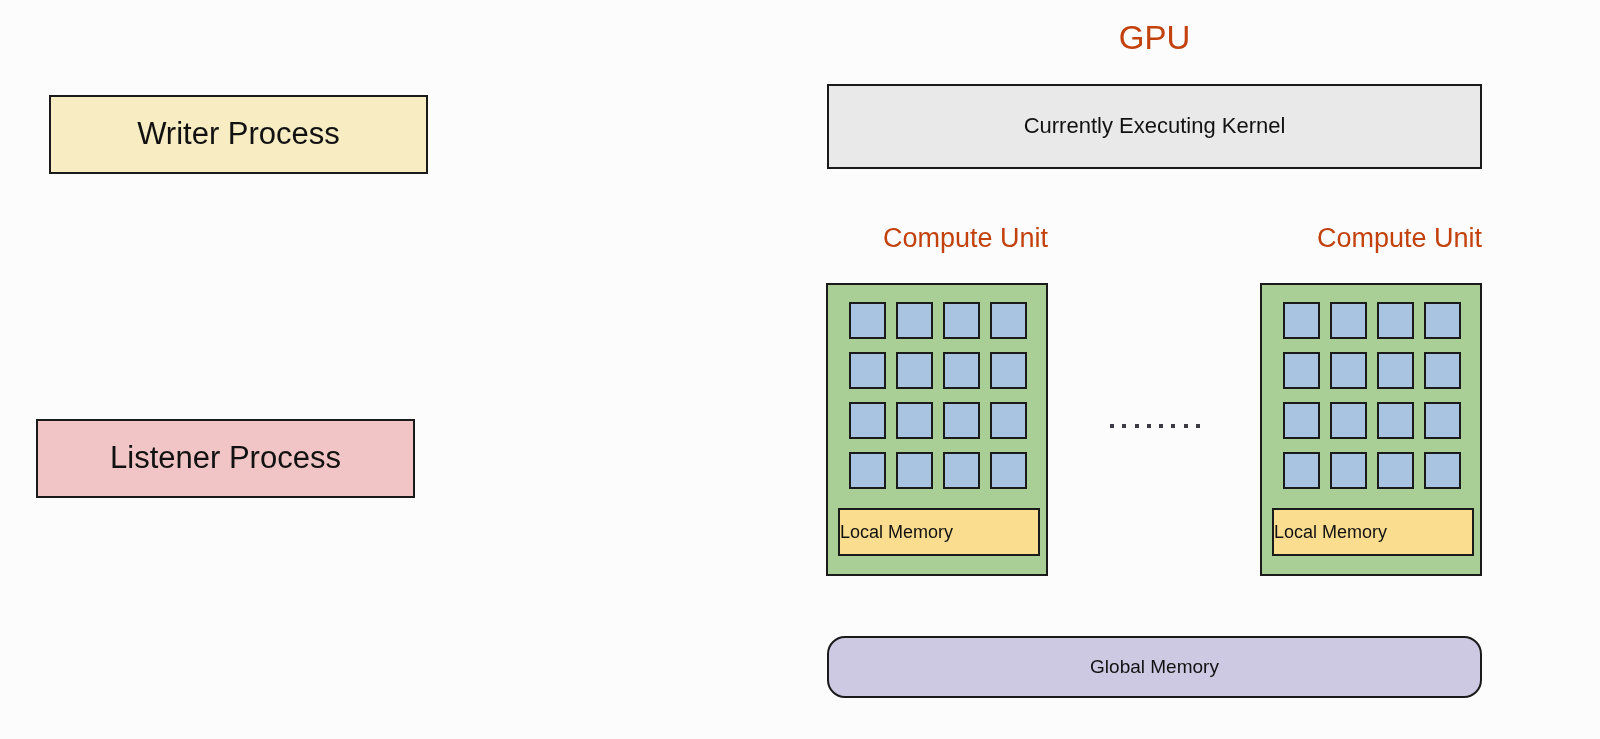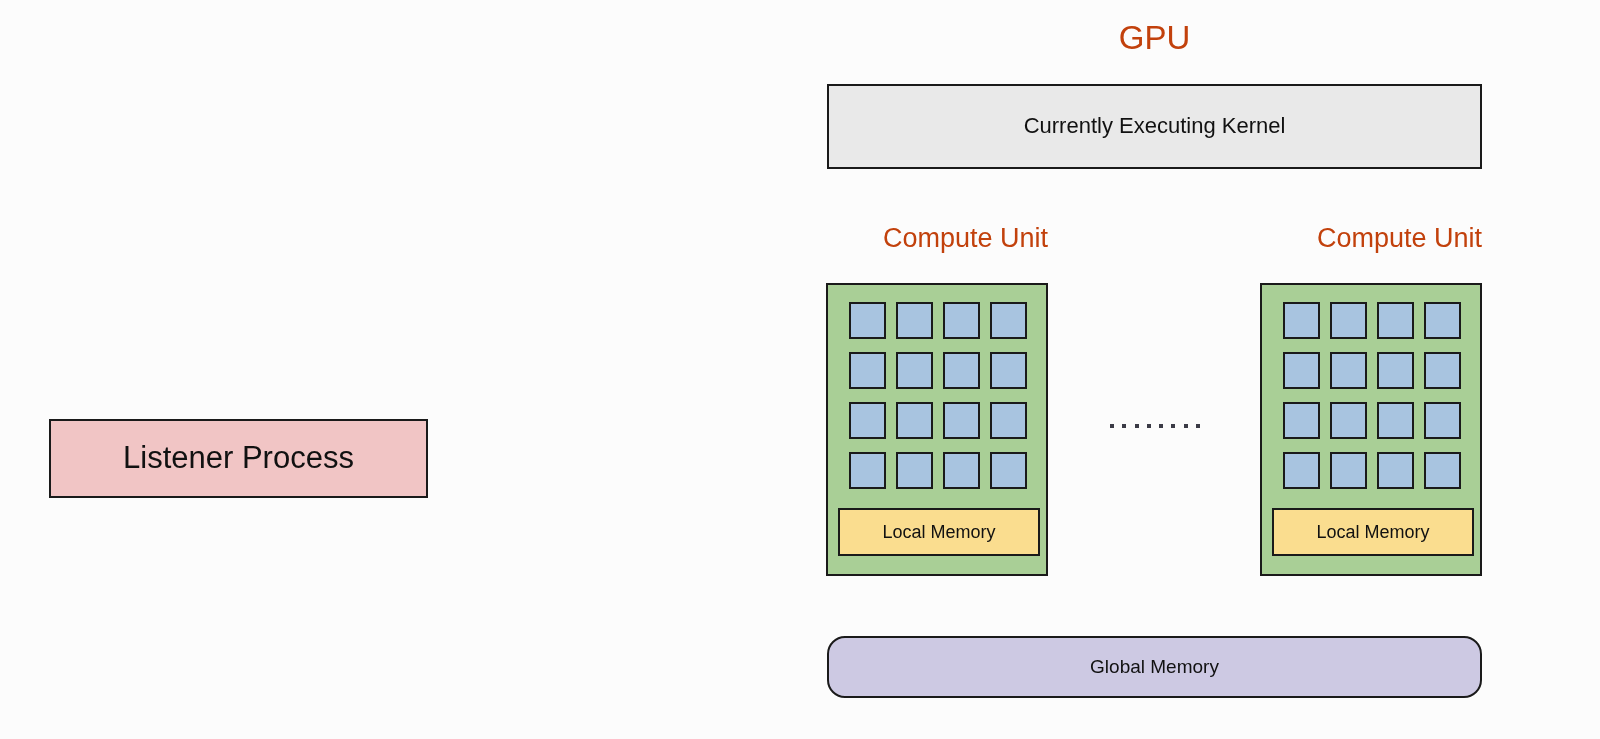--- a/index.html
+++ b/index.html
@@ -44,21 +44,21 @@
   
   #writer-process {
     left: 49px;
     top: 95px;
     width: 379px;
     height: 79px;
     background: #f8ecc3;
     font-size: 31px;
   }
   #listener-process {
-    left: 49px;
+    left: 36px;
     top: 419px;
     width: 379px;
     height: 79px;
     background: #f1c5c5;
     font-size: 31px;
   }
 
   
   #gpu-title {
     left: 827px;
@@ -123,21 +123,21 @@
     position: absolute;
     box-sizing: border-box;
     left: 10px;
     bottom: 18px;
     width: 202px;
     height: 48px;
     background: #fadd8f;
     border: 2px solid #1a1a1a;
     display: flex;
     align-items: center;
-    justify-content: center;
+    justify-content: flex-start;
     font-size: 18px;
     color: #111111;
   }
 
   
   #cu-ellipsis {
     position: absolute;
     left: 1110px;
     top: 419px;
     width: 90px;
@@ -161,20 +161,23 @@
     background: #cdc9e3;
     font-size: 19px;
     border-radius: 18px;
   }
 </style>
 </head>
 <body>
 
 <div id="canvas">
 
+  <div class="node" id="writer-process">
+    <span>Writer Process</span>
+  </div>
 
   <div class="node" id="listener-process">
     <span>Listener Process</span>
   </div>
 
   <div class="plain-label" id="gpu-title">GPU</div>
 
   <div class="node" id="kernel-box">
     <span>Currently Executing Kernel</span>
   </div>

